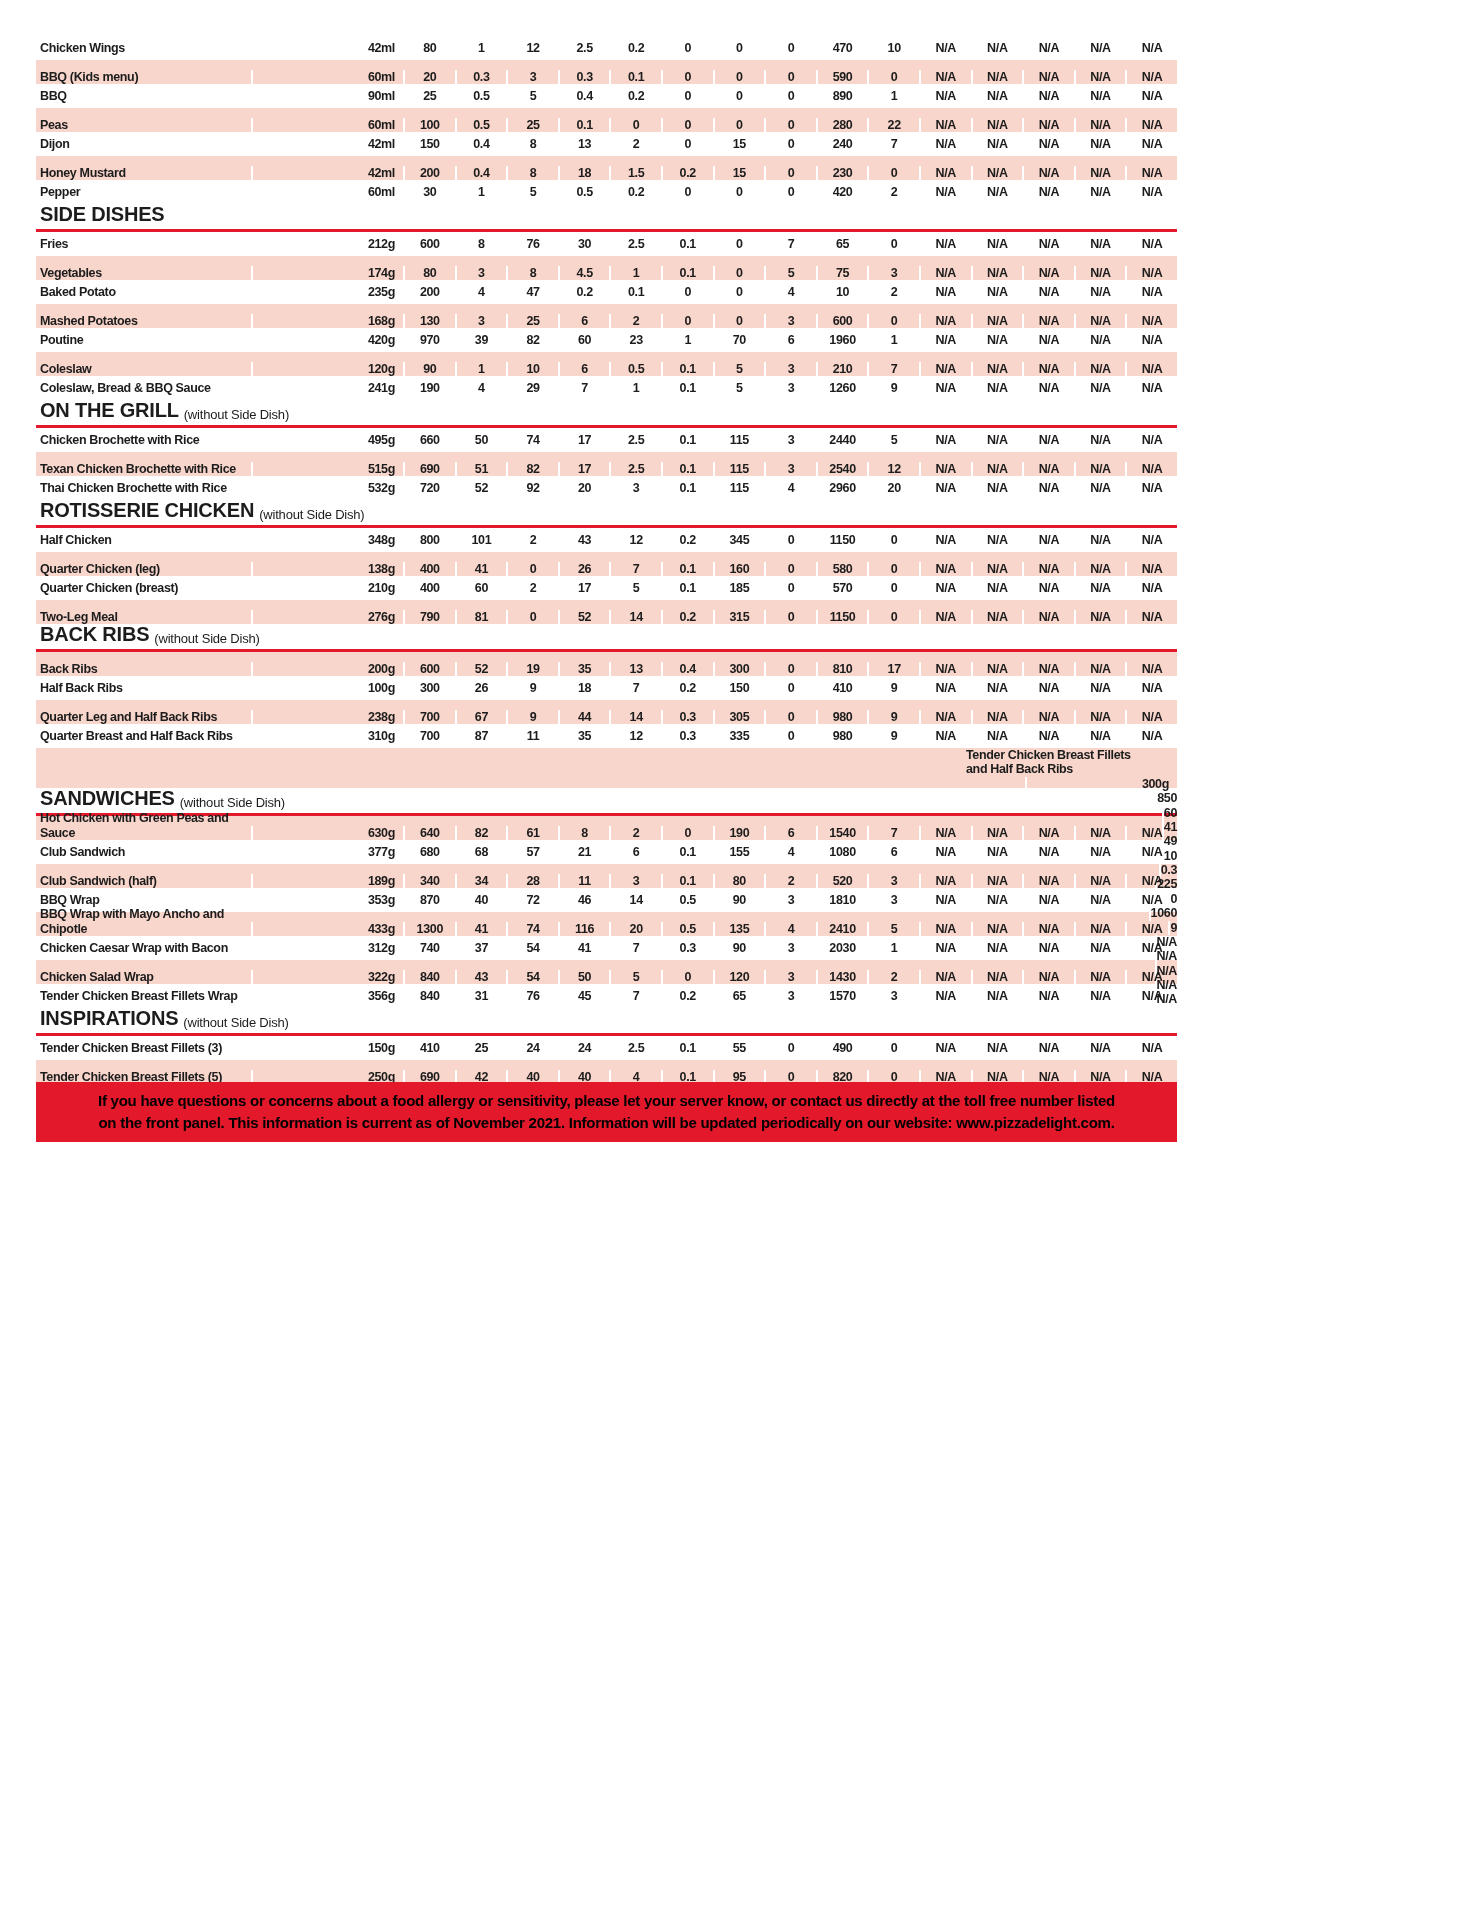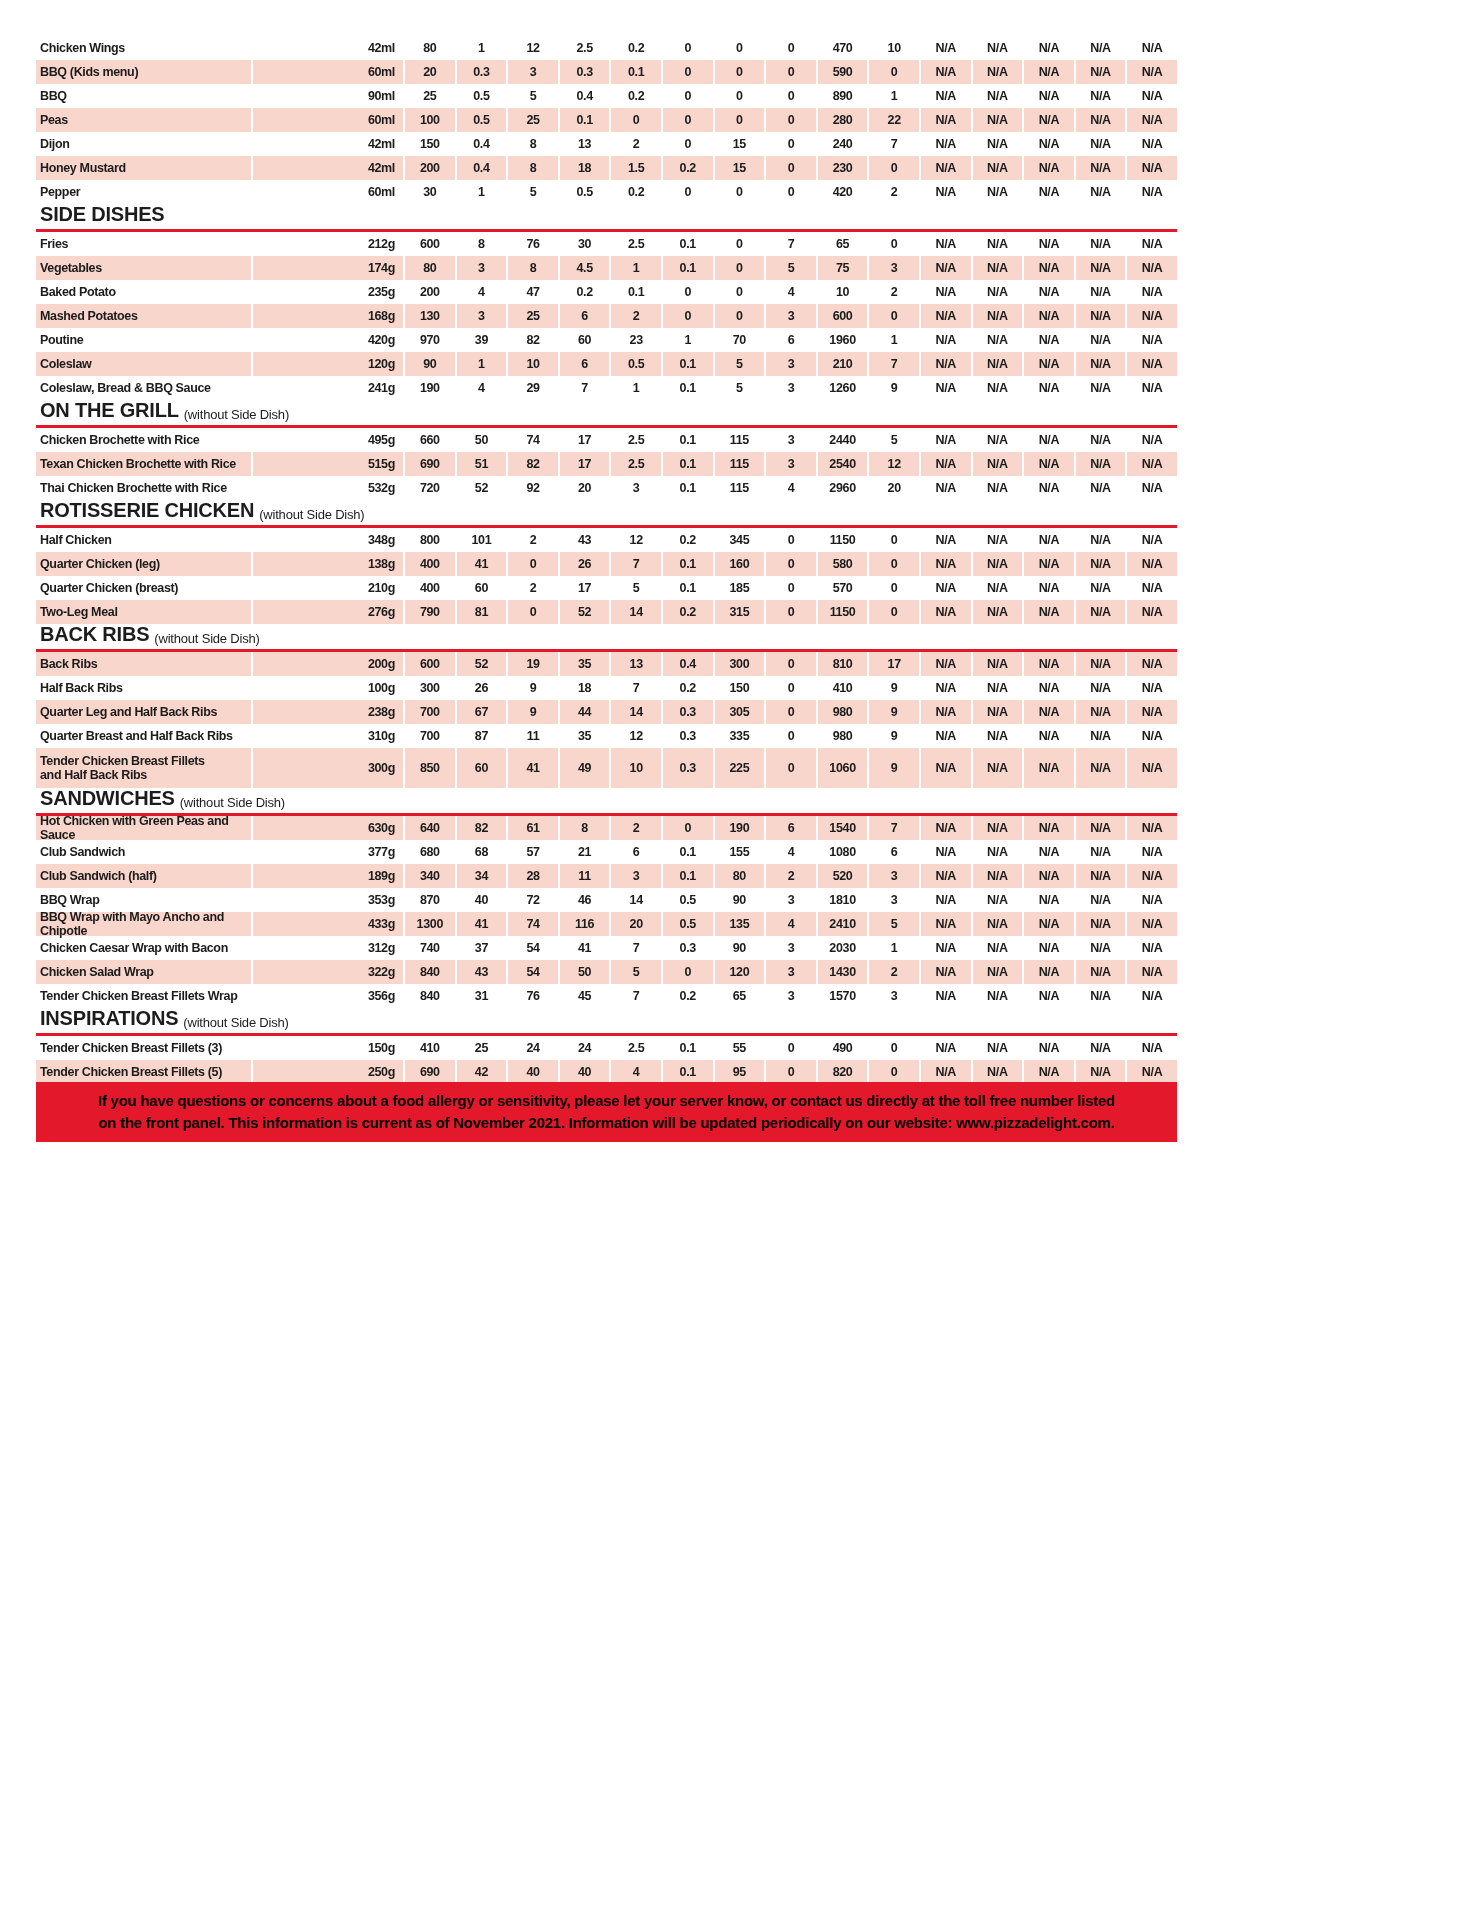--- a/index.html
+++ b/index.html
@@ -11,22 +11,22 @@
   body{
     width:1484px;
     background:#ffffff;
     font-family:"Liberation Sans", sans-serif;
     color:var(--ink);
   }
   .page{position:relative;width:1300px;height:1920px;overflow:hidden;background:#fff;}
   .content{position:absolute;left:36px;top:36px;width:1141px;}
 
   .row{display:flex;align-items:stretch;height:24px;}
-  .row.tall{height:40px;}
-  .row.shaded{background:var(--shade);}
+  .row.tall{height:40px;flex-direction:column;}
+  .row.shaded{background:var(--shade);align-items:flex-end;}
 
   .cell{
     display:flex;align-items:center;justify-content:center;
     font-size:12.5px;font-weight:bold;letter-spacing:-0.35px;line-height:1.15;
     box-sizing:border-box;
   }
   .cell + .cell{border-left:2px solid #ffffff;}
   .cell.name{
     width:215px;flex:none;
     flex-direction:column;align-items:flex-start;justify-content:center;

